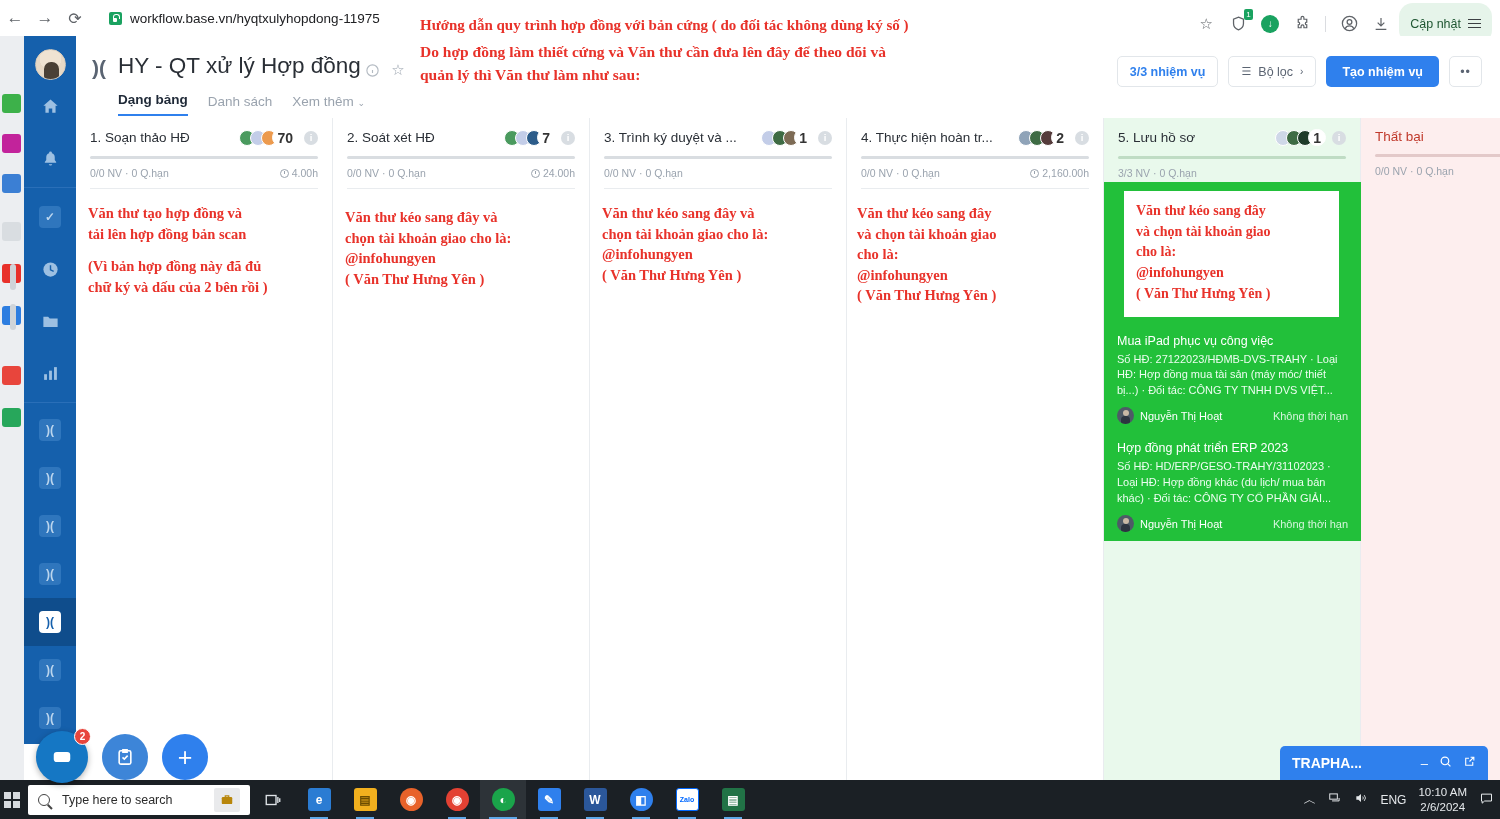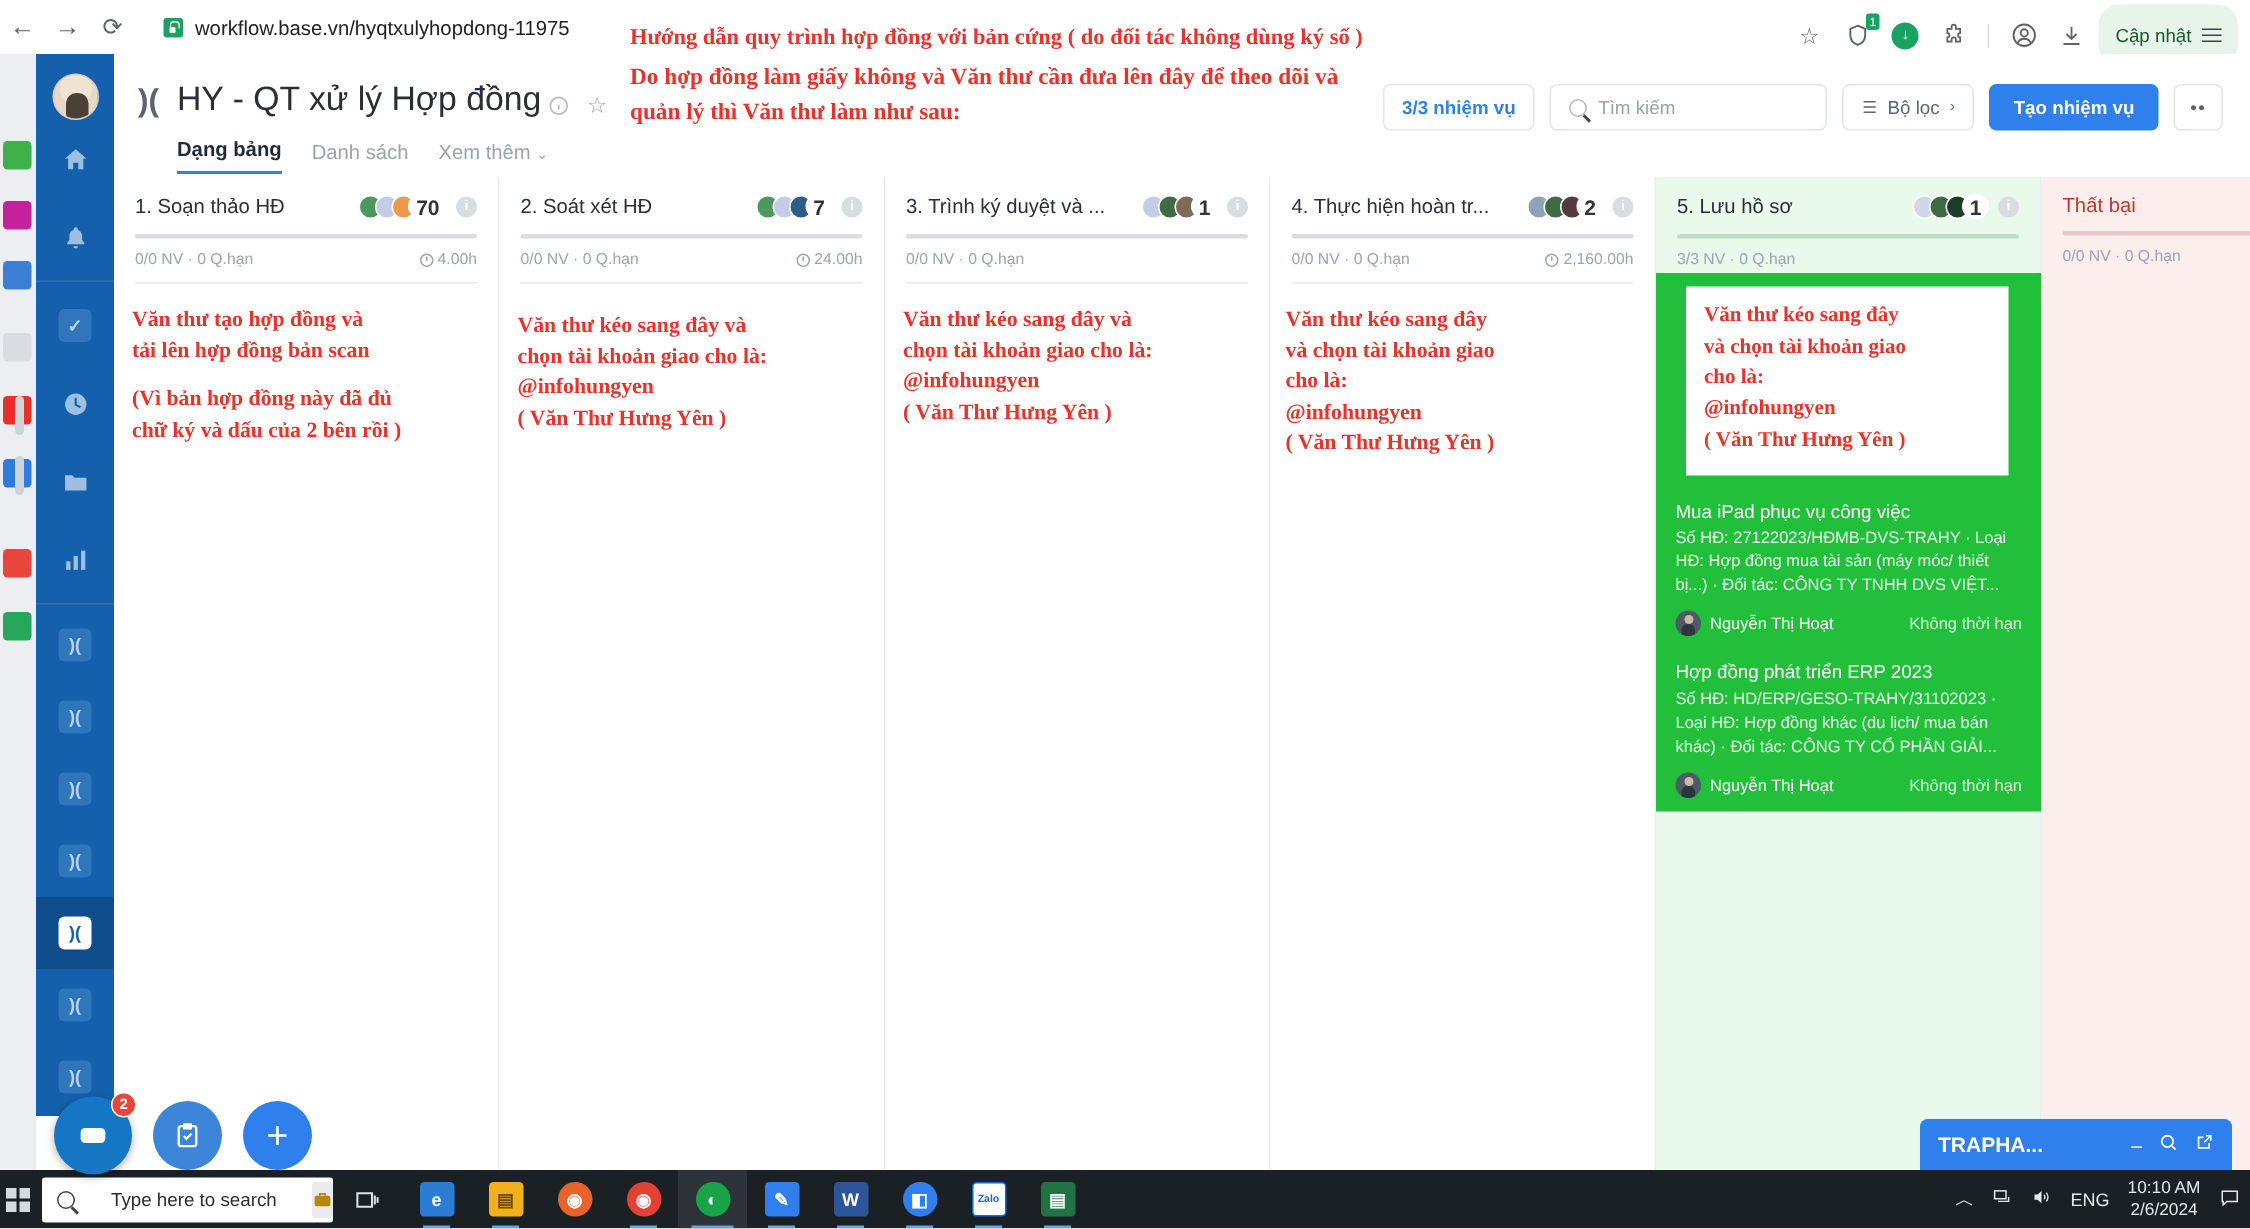--- a/index.html
+++ b/index.html
@@ -151,22 +151,22 @@
     border-radius:5px 5px 0 0; display:flex; align-items:center; padding:0 12px; z-index:30; }
   .cw-title { color:#fff; font-size:14px; font-weight:700; flex:1 1 auto; }
   .cw-ic { color:#fff; font-size:13px; margin-left:11px; }
 
   
   .taskbar { position:absolute; left:0; bottom:0; width:1500px; height:39px; background:#1b2025;
     display:flex; align-items:center; }
   .tb-start { width:24px; height:39px; display:flex; align-items:center; justify-content:center; }
   .startic { display:grid; grid-template-columns:7px 7px; grid-template-rows:7px 7px; gap:2px; }
   .startic i { background:#d6dade; display:block; }
-  .search-box { width:194px; height:30px; background:#fff; border-radius:2px; display:flex; align-items:center;
-    gap:24px; padding:0 10px; margin-left:4px; }
+  .search-box { width:222px; height:30px; background:#fff; border-radius:2px; display:flex; align-items:center;
+    gap:12px; padding:0 10px; margin-left:4px; }
   .search-txt { font-size:12.5px; color:#2b2b2b; white-space:nowrap; }
   .search-icn { width:12px; height:12px; border:1.6px solid #444; border-radius:50%; position:relative; flex:0 0 auto;}
   .search-icn::after{content:"";position:absolute;right:-4px;bottom:-3px;width:6px;height:1.6px;background:#444;transform:rotate(45deg);}
   .tb-app { width:46px; height:39px; display:flex; align-items:center; justify-content:center; position:relative; }
   .tb-app.active { background:#2d3338; }
   .tb-app.active::after { content:""; position:absolute; bottom:0; left:9px; width:28px; height:2.5px; background:#5fa8e8; }
   .tb-app.open::after { content:""; position:absolute; bottom:0; left:14px; width:18px; height:2.5px; background:#5fa8e8; }
   .sq { width:23px; height:23px; border-radius:3px; display:flex; align-items:center; justify-content:center;
     font-size:12px; font-weight:700; color:#fff; }
   .tray { position:absolute; right:6px; display:flex; align-items:center; gap:12px; color:#e6e9ec; font-size:12px; }
@@ -313,36 +313,32 @@
       <div class="tab">Danh sách</div>
       <div class="tab">
         <span>Xem thêm</span>
         <span style="font-size:9px;"> ⌄</span>
       </div>
     </div>
 
     <div class="toolbar">
       <div class="tb-btn count">3/3 nhiệm vụ</div>
       <div class="tb-btn">
-        <span class="search-icn" style="border-color:#b3bac2;"></span>
-        <span class="tb-search">Tìm kiếm</span>
-      </div>
-      <div class="tb-btn">
         <span style="font-size:11px;">☰</span>
         <span>Bộ lọc</span>
         <span style="font-size:10px;">›</span>
       </div>
       <div class="tb-primary">Tạo nhiệm vụ</div>
       <div class="tb-btn tb-more">••</div>
     </div>
   </div>
 
   <div style="position:absolute; left:420px; top:16px; width:600px; z-index:25;">
     <p style="font-family:'Liberation Serif',serif; color:#e8322a; font-weight:700; font-size:15px; line-height:1.28;">Hướng dẫn quy trình hợp đồng với bản cứng ( do đối tác không dùng ký số )</p>
-    <p style="font-family:'Liberation Serif',serif; color:#e8322a; font-weight:700; font-size:15.5px; line-height:1.45; margin-top:6px;">Do hợp đồng làm giấy không và Văn thư cần đưa lên đây để theo dõi và</p>
+    <p style="font-family:'Liberation Serif',serif; color:#e8322a; font-weight:700; font-size:15.5px; line-height:1.45; margin-top:6px;">Do hợp đồng làm thiết cứng và Văn thư cần đưa lên đây để theo dõi và</p>
     <p style="font-family:'Liberation Serif',serif; color:#e8322a; font-weight:700; font-size:15.5px; line-height:1.45;">quản lý thì  Văn thư làm như sau:</p>
   </div>
 
   <div class="board">
 
     <div class="col">
       <div class="col-head">
         <div class="col-title-row">
           <span class="col-title">1. Soạn thảo HĐ</span>
           <span class="stack">

